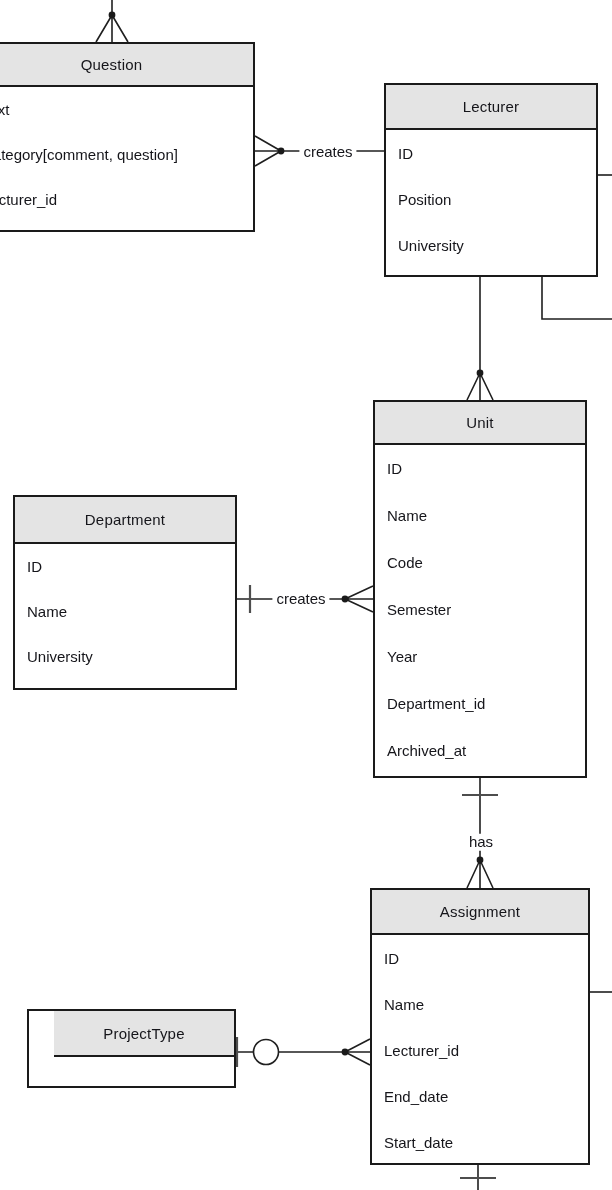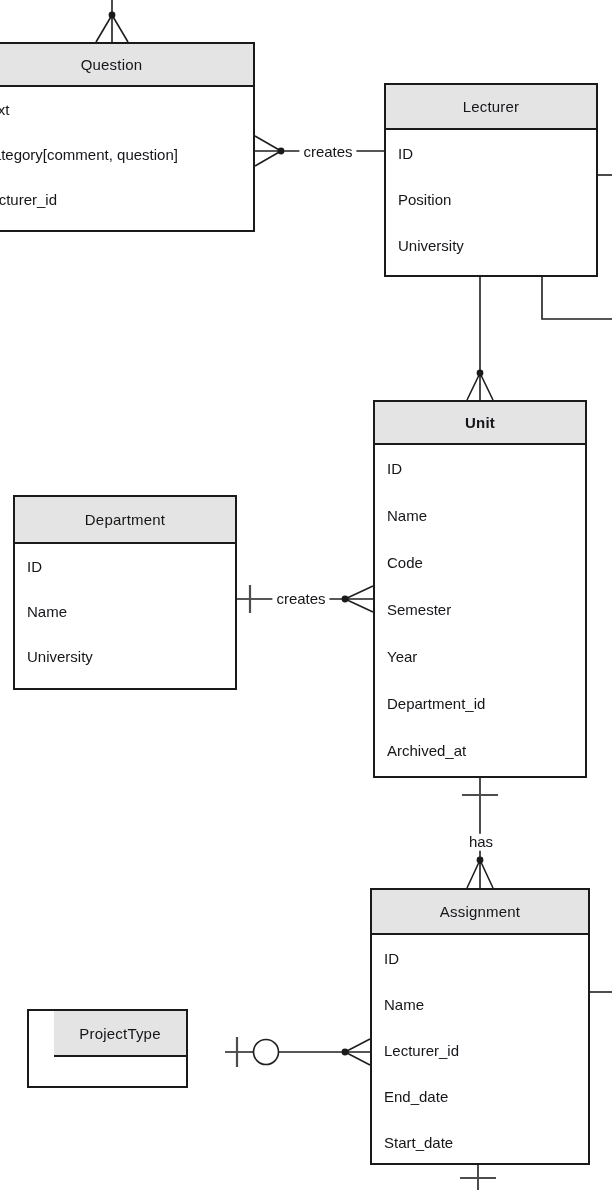--- a/index.html
+++ b/index.html
@@ -50,23 +50,23 @@
   .e-question   { left: -32px;  top: 42px;   width: 287px; height: 190px; }
   .e-question   .entity-header { height: 43px; }
   .e-question   .attr { height: 45px; }
   .e-lecturer   { left: 384px;  top: 45px;   width: 214px; height: 194px; margin-top: 38px; }
   .e-lecturer   .entity-header { height: 45px; }
   .e-lecturer   .attr { height: 46px; }
   .e-department { left: 13px;   top: 483px;  width: 224px; height: 195px; margin-top: 12px; }
   .e-department .entity-header { height: 47px; }
   .e-department .attr { height: 45px; }
   .e-unit       { left: 373px;  top: 400px;  width: 214px; height: 378px; }
-  .e-unit       .entity-header { height: 43px; font-weight: bold; }
+  .e-unit       .entity-header { height: 43px; }
   .e-unit       .attr { height: 47px; }
-  .e-projecttype { left: 27px;  top: 1009px; width: 161px; height: 79px; padding-left: 25px; }
+  .e-projecttype { left: 27px;  top: 1009px; width: 209px; height: 79px; padding-left: 25px; }
   .e-projecttype .entity-header { height: 46px; }
   .e-assignment { left: 370px;  top: 888px;  width: 220px; height: 277px; }
   .e-assignment .entity-header { height: 45px; }
   .e-assignment .attr { height: 46px; }
   .rel-label {
     position: absolute;
     transform: translate(-50%, -50%);
     background: #ffffff;
     padding: 0 4px;
     font-size: 15px;

